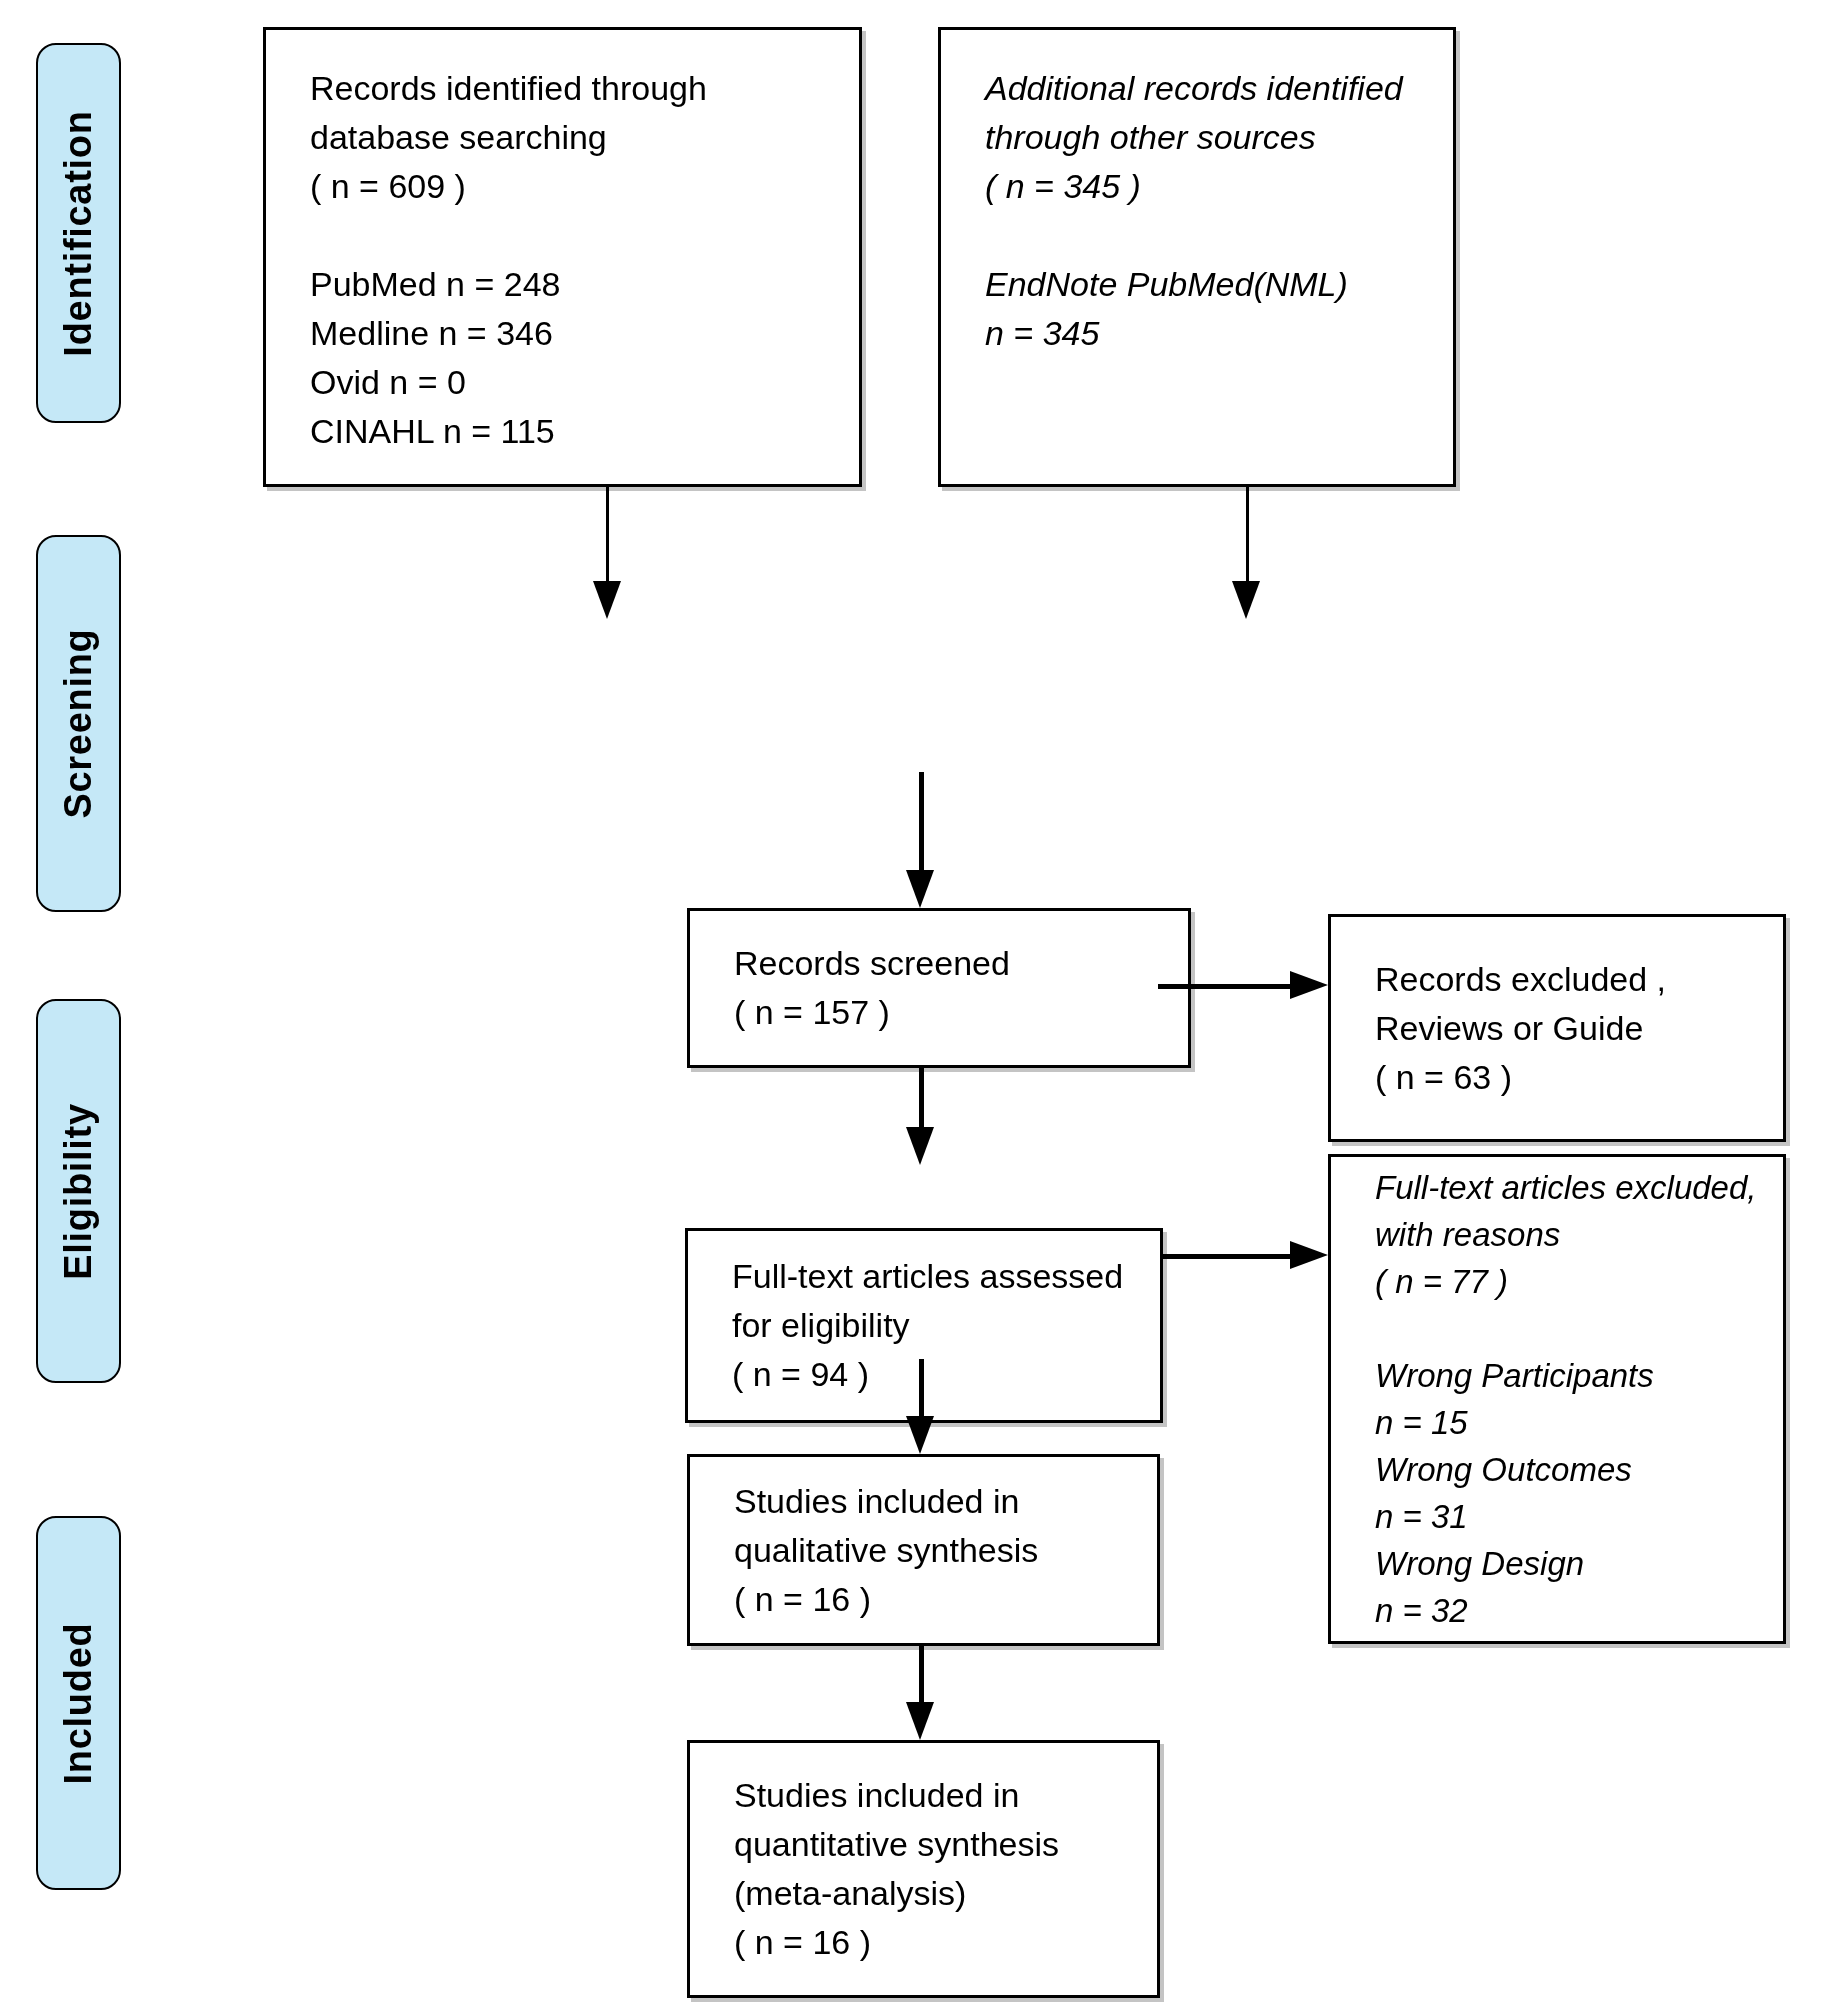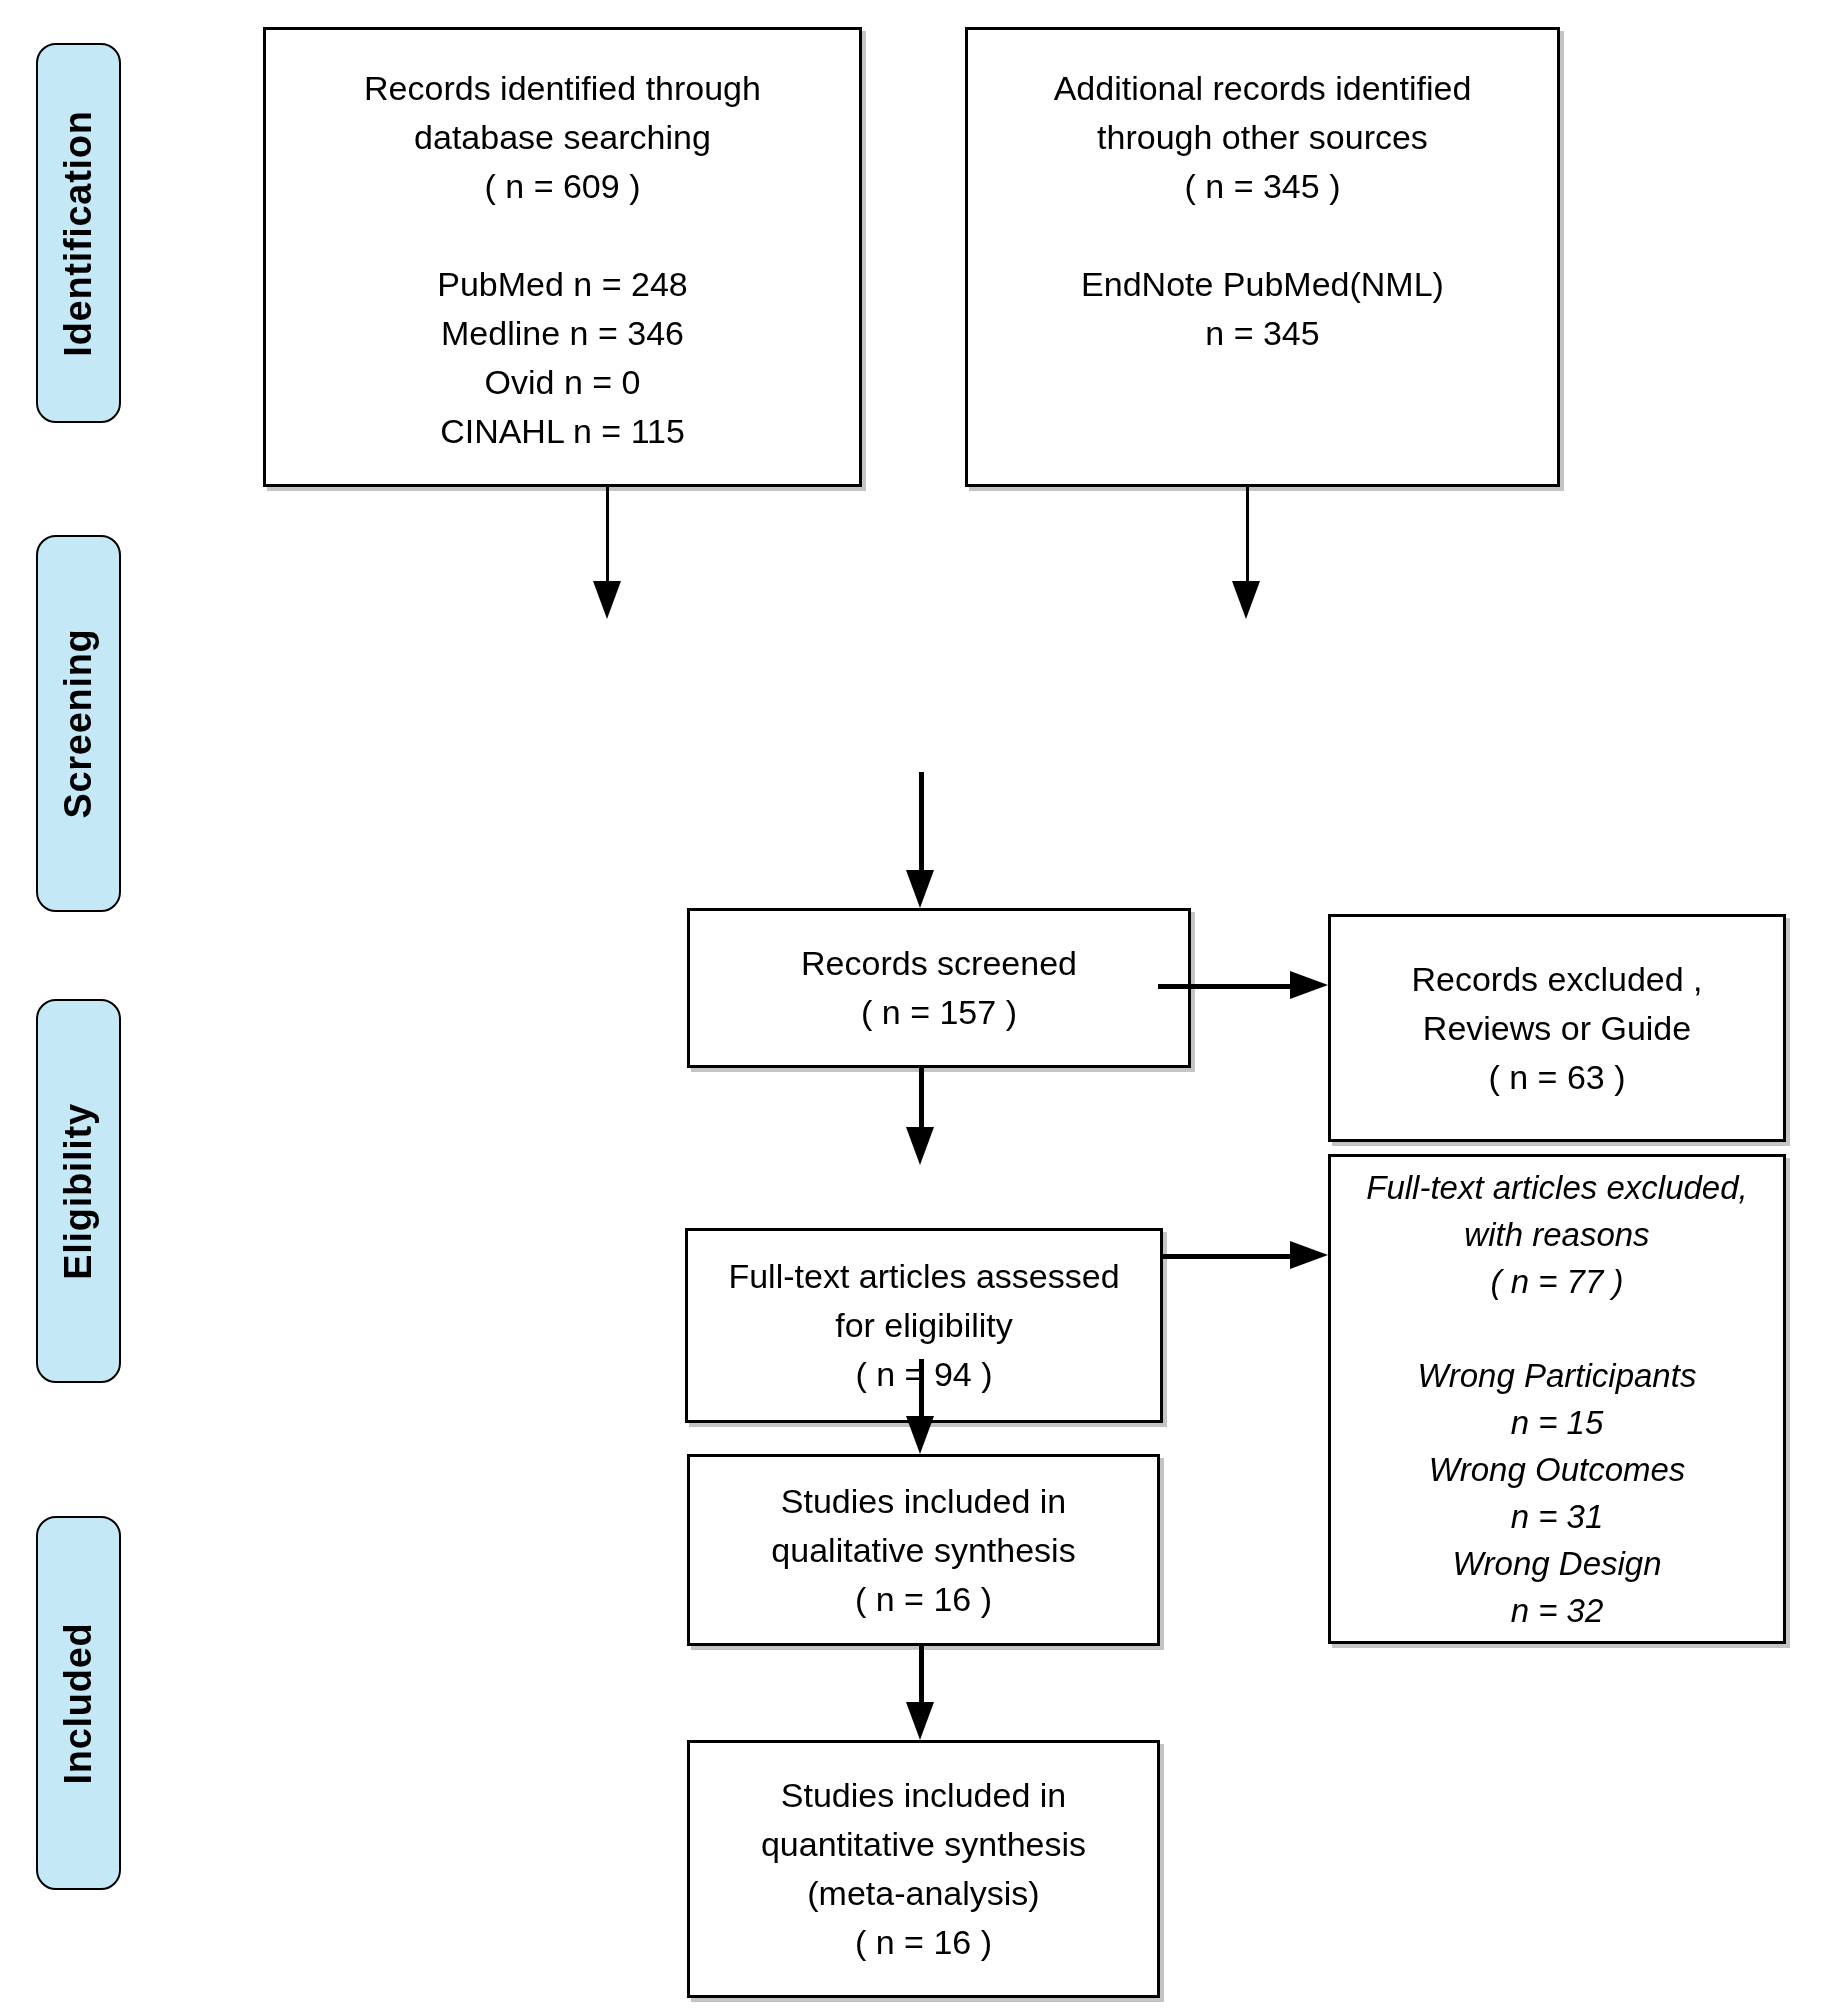--- a/index.html
+++ b/index.html
@@ -36,21 +36,21 @@
     letter-spacing:0.7px;
   }
   
   .box{
     position:absolute;
     background:var(--box-fill);
     border:3.3px solid var(--border-color);
     box-shadow:4px 4px 0 var(--shadow-color);
     box-sizing:border-box;
     display:flex;align-items:center;justify-content:center;
-    text-align:center;
+    padding-left:44px;
   }
   .box-text{
     white-space:pre-line;
     font-size:34px;
     line-height:49px;
     width:100%;
   }
   .box.top-align{align-items:flex-start;}
   .box.top-align .box-text{padding-top:34px;}
   .box.dense .box-text{line-height:47px;font-size:33px;font-style:italic;}
@@ -92,21 +92,21 @@
   <div class="box top-align" style="left:263px;top:26.5px;width:599px;height:460px;">
     <div class="box-text">Records identified through
 database searching
 ( n = 609 )
 
 PubMed n = 248
 Medline n = 346
 Ovid n = 0
 CINAHL n = 115</div>
   </div>
-  <div class="box top-align" style="left:965px;top:26.5px;width:595px;height:460px;">
+  <div class="box top-align" style="left:938px;top:26.5px;width:518px;height:460px;font-style:italic;">
     <div class="box-text">Additional records identified
 through other sources
 ( n = 345 )
 
 EndNote PubMed(NML)
 n = 345</div>
   </div>
 
 
   <div class="box" style="left:687px;top:908px;width:504px;height:160px;">

